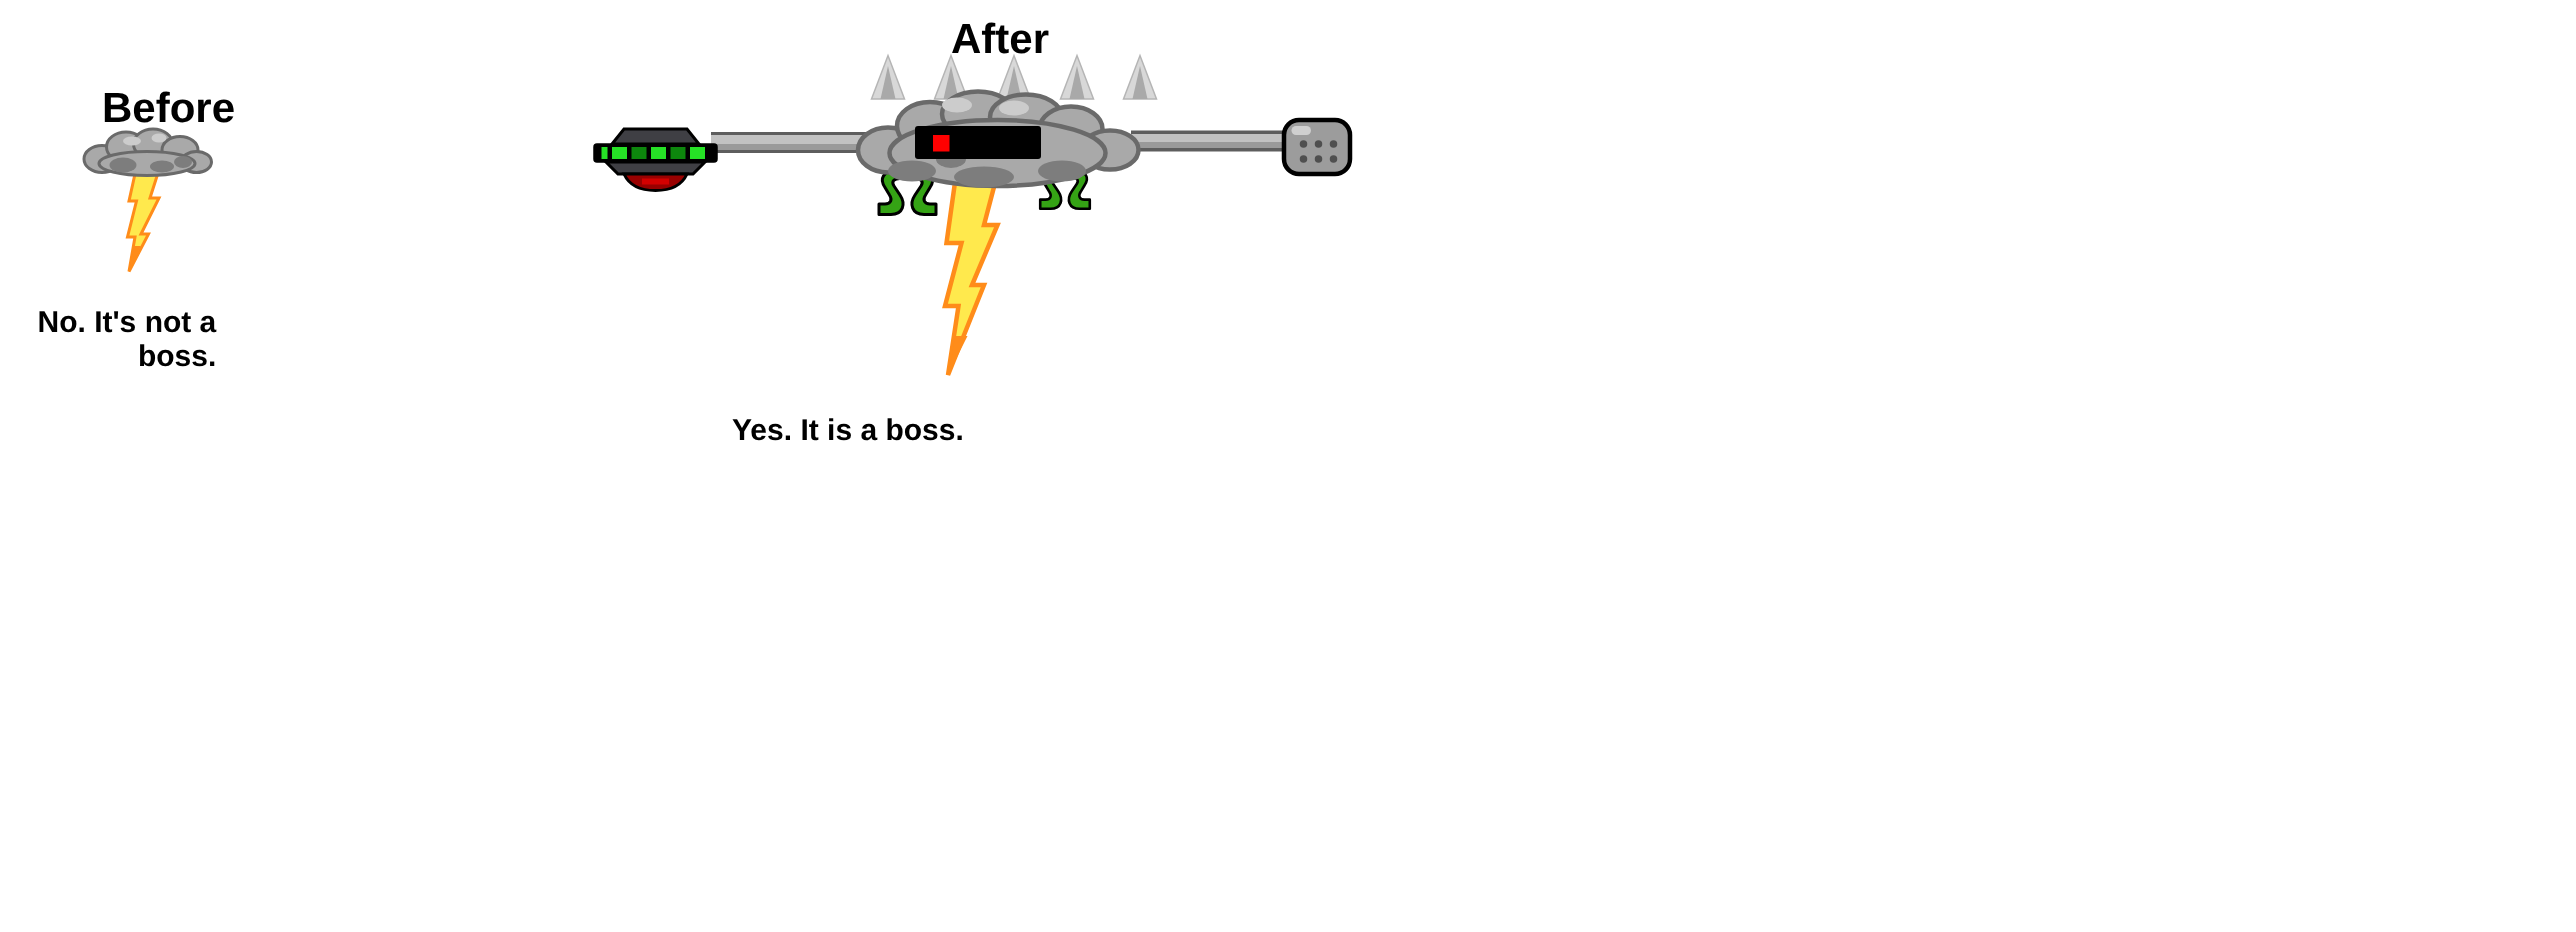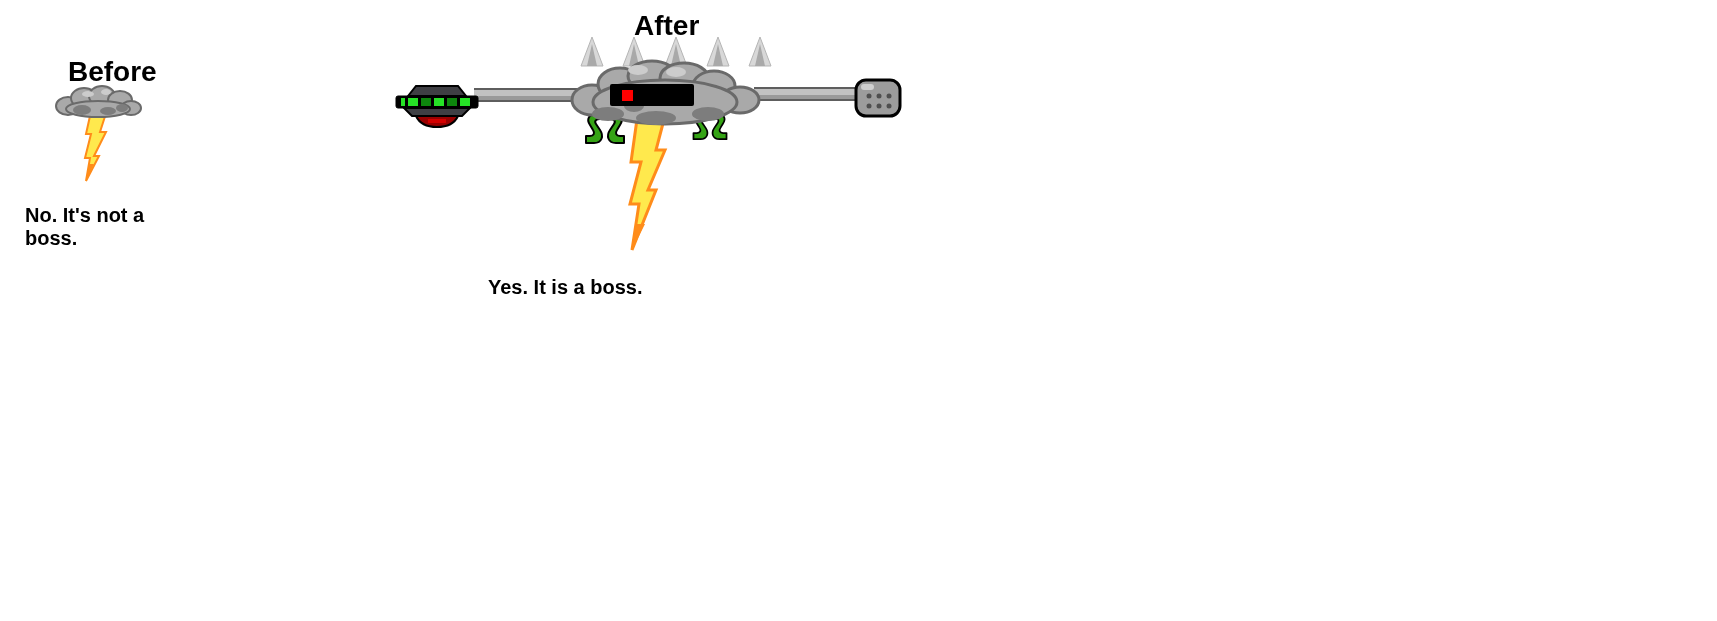--- a/index.html
+++ b/index.html
@@ -69,21 +69,21 @@
         <ellipse cx="30" cy="26" rx="9" ry="5"></ellipse>
         <ellipse cx="56" cy="27" rx="8" ry="4"></ellipse>
         <ellipse cx="70" cy="24" rx="6" ry="4"></ellipse>
       </g>
       <g class="cloud-hl">
         <ellipse cx="36" cy="10" rx="6" ry="3"></ellipse>
         <ellipse cx="54" cy="8" rx="5" ry="3"></ellipse>
       </g>
     </svg>
 
-    <div class="abs caption" style="left:25px;top:204px;">
+    <div class="abs caption" style="left:25px;top:204px;text-align:right;">
       <div>No. It's not a</div>
       <div>boss.</div>
     </div>
   </section>
 
   <section>
     <div class="abs label" style="left:634px;top:10px;">After</div>
 
     <svg class="abs" style="left:570px;top:36px;z-index:2;" width="212" height="30" viewBox="0 0 212 30">
       <polygon class="spike-outer" points="11,30 22,1 33,30"></polygon>

